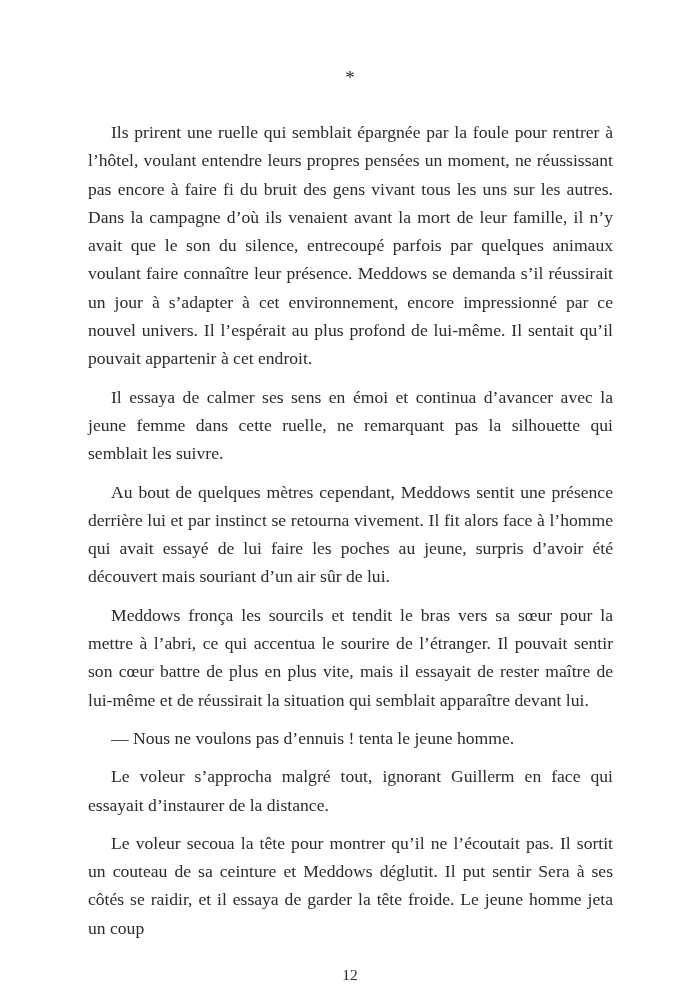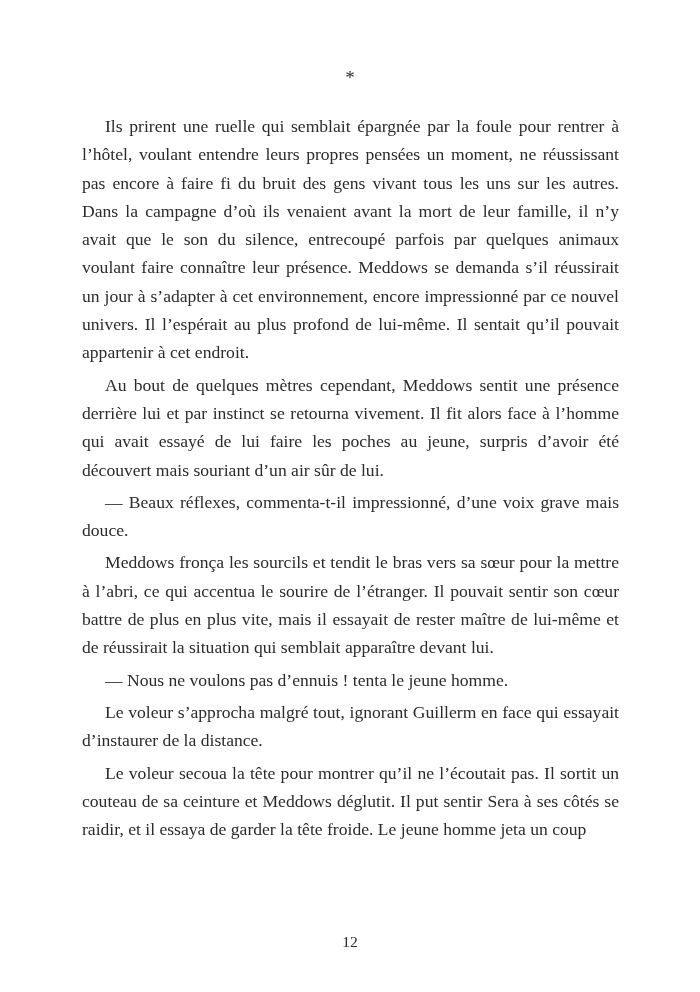--- a/index.html
+++ b/index.html
@@ -35,55 +35,55 @@
     left: 78px;
     width: 545px;
     font-size: 17.6px;
     line-height: 28.3px;
     text-align: justify;
     text-justify: inter-word;
     color: #2b2b2b;
     -webkit-font-smoothing: antialiased;
   }
   .text-block p {
-    margin: 4px;
+    margin: 10px;
     padding: 0;
     text-indent: 23px;
     text-align: justify;
     hyphens: manual;
     -webkit-hyphens: manual;
   }
   .text-block p.dialogue {
     text-indent: 23px;
   }
   .text-block p:last-child {
     text-align: justify;
   }
   .folio {
     position: absolute;
-    top: 932px;
+    top: 965px;
     left: 0;
     width: 700px;
     text-align: center;
     font-size: 15.5px;
     line-height: 20px;
     color: #2b2b2b;
   }
 </style>
 </head>
 <body>
 
 <div class="page">
 
   <div class="separator">*</div>
 
   <div class="text-block">
     <p>Ils prirent une ruelle qui semblait épargnée par la foule pour rentrer à l’hôtel, voulant entendre leurs propres pensées un moment, ne réussissant pas encore à faire fi du bruit des gens vivant tous les uns sur les autres. Dans la campagne d’où ils venaient avant la mort de leur famille, il n’y avait que le son du silence, entrecoupé parfois par quelques animaux voulant faire connaître leur présence. Meddows se demanda s’il réussirait un jour à s’adapter à cet environnement, encore impressionné par ce nouvel univers. Il l’espérait au plus profond de lui-même. Il sentait qu’il pouvait appartenir à cet endroit.</p>
+    <p>Il essaya de calmer ses sens en émoi et continua d’avancer avec la jeune femme dans cette ruelle, ne remarquant pas la silhouette qui semblait les suivre.</p>
     <p>Au bout de quelques mètres cependant, Meddows sentit une présence derrière lui et par instinct se retourna vivement. Il fit alors face à l’homme qui avait essayé de lui faire les poches au jeune, surpris d’avoir été découvert mais souriant d’un air sûr de lui.</p>
-    <p class="dialogue">— Beaux réflexes, commenta-t-il impressionné, d’une voix grave mais douce.</p>
     <p>Meddows fronça les sourcils et tendit le bras vers sa sœur pour la mettre à l’abri, ce qui accentua le sourire de l’étranger. Il pouvait sentir son cœur battre de plus en plus vite, mais il essayait de rester maître de lui-même et de réussirait la situation qui semblait apparaître devant lui.</p>
     <p class="dialogue">— Nous ne voulons pas d’ennuis ! tenta le jeune homme.</p>
     <p>Le voleur s’approcha malgré tout, ignorant Guillerm en face qui essayait d’instaurer de la distance.</p>
     <p>Le voleur secoua la tête pour montrer qu’il ne l’écoutait pas. Il sortit un couteau de sa ceinture et Meddows déglutit. Il put sentir Sera à ses côtés se raidir, et il essaya de garder la tête froide. Le jeune homme jeta un coup</p>
   </div>
 
   <div class="folio">12</div>
 
 </div>
 

